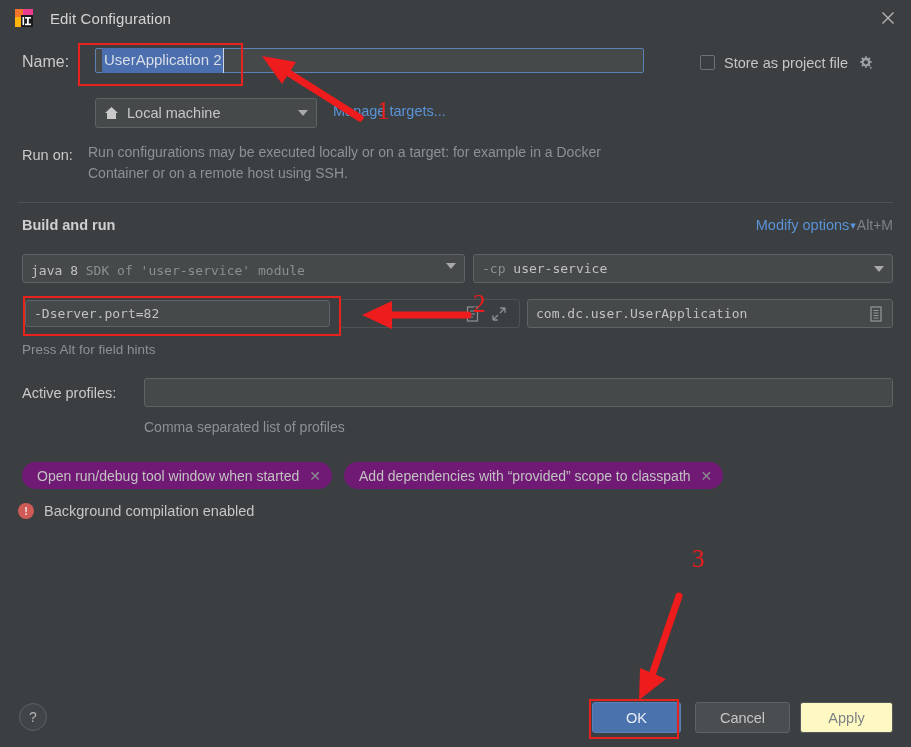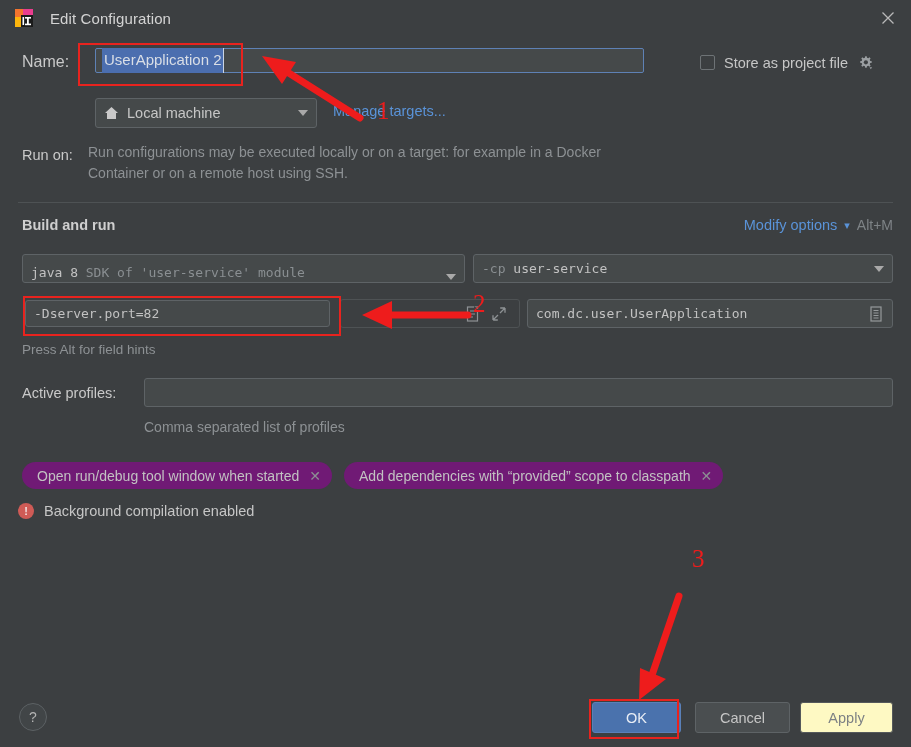--- a/index.html
+++ b/index.html
@@ -74,30 +74,30 @@
   .desc {
     position:absolute; left:88px; top:142px; width:560px;
     font-size:14px; line-height:21px; color:#8d9194;
   }
 
   
   .divider { position:absolute; left:18px; top:202px; width:875px; height:1px; background:#4e5254; }
 
   
   .section-title { position:absolute; left:22px; top:217px; font-size:14.5px; font-weight:bold; color:#cfcfcf; }
-  .modify-wrap { position:absolute; right:18px; top:217px; display:flex; align-items:center; gap:7px; }
+  .modify-wrap { position:absolute; right:18px; top:217px; display:flex; align-items:center; gap:1px; }
   .modify-link { font-size:14.5px; color:#5a93d8; }
   .chev { color:#5a93d8; font-size:11px; line-height:11px; }
   .altm { font-size:14px; color:#7e8386; }
 
   
   .sdk-box {
     position:absolute; left:22px; top:254px; width:443px; height:29px;
     background:#45494a; border:1px solid #5e6366; border-radius:3px;
-    display:flex; align-items:flex-end; padding:2px 8px;
+    display:flex; align-items:flex-start; padding:8px 8px;
   }
   .mono { font-family:"DejaVu Sans Mono","Liberation Mono",monospace; font-size:13px; }
   .sdk-txt { flex:1; color:#c2c2c2; white-space:nowrap; }
   .sdk-txt .d { color:#8a8f92; }
 
   .cp-box {
     position:absolute; left:473px; top:254px; width:420px; height:29px;
     background:#45494a; border:1px solid #5e6366; border-radius:3px;
     display:flex; align-items:center; padding:0 8px;
   }

